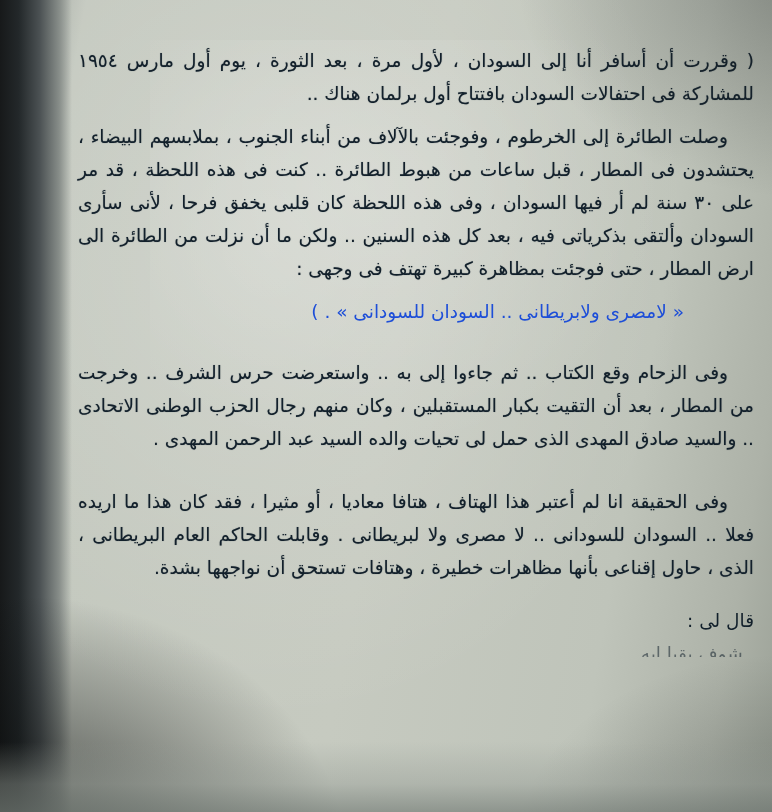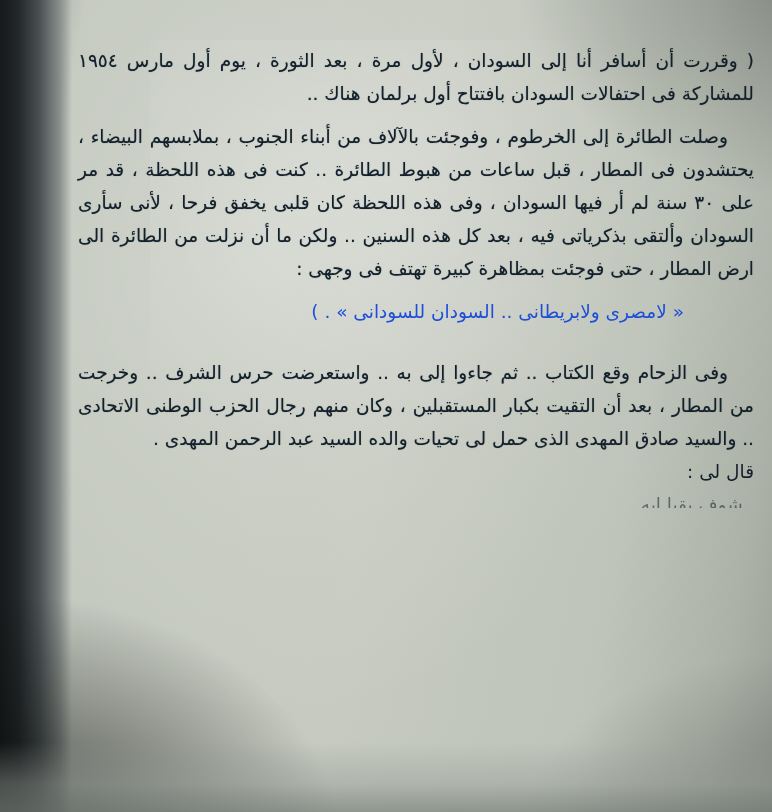--- a/index.html
+++ b/index.html
@@ -90,20 +90,21 @@
     color: #1d4ed8;
     font-size: 18.5px;
     line-height: 33px;
     padding-right: 70px;
   }
   .short-line {
     color: #12202b;
     font-size: 18.5px;
     line-height: 33px;
     text-align: right;
+    margin-top: 20px;
   }
   .cut-line {
     color: #16242f;
     font-size: 18.5px;
     line-height: 26px;
     text-align: right;
     opacity: 0.55;
     overflow: hidden;
     height: 16px;
     margin-top: 4px;
@@ -126,20 +127,21 @@
 
   <div class="text-area">
     <p class="para p-open">( وقررت أن أسافر أنا إلى السودان ، لأول مرة ، بعد الثورة ، يوم أول مارس ١٩٥٤ للمشاركة فى احتفالات السودان بافتتاح أول برلمان هناك ..</p>
 
     <p class="para indent gap-sm">وصلت الطائرة إلى الخرطوم ، وفوجئت بالآلاف من أبناء الجنوب ، بملابسهم البيضاء ، يحتشدون فى المطار ، قبل ساعات من هبوط الطائرة .. كنت فى هذه اللحظة ، قد مر على ٣٠ سنة لم أر فيها السودان ، وفى هذه اللحظة كان قلبى يخفق فرحا ، لأنى سأرى السودان وألتقى بذكرياتى فيه ، بعد كل هذه السنين .. ولكن ما أن نزلت من الطائرة الى ارض المطار ، حتى فوجئت بمظاهرة كبيرة تهتف فى وجهى :</p>
 
     <div class="quote-line gap-sm">« لامصرى ولابريطانى ..  السودان للسودانى » . )</div>
 
     <p class="para indent gap-lg">وفى الزحام وقع الكتاب .. ثم جاءوا إلى به .. واستعرضت حرس الشرف .. وخرجت من المطار ، بعد أن التقيت بكبار المستقبلين ، وكان منهم رجال الحزب الوطنى الاتحادى .. والسيد صادق المهدى الذى حمل لى تحيات والده السيد عبد الرحمن المهدى .</p>
 
+    <p class="para indent gap-md">وفى الحقيقة انا لم أعتبر هذا الهتاف ، هتافا معاديا ، أو مثيرا ، فقد كان هذا ما اريده فعلا .. السودان للسودانى .. لا مصرى ولا لبريطانى . وقابلت الحاكم العام البريطانى ، الذى ، حاول إقناعى بأنها مظاهرات خطيرة ، وهتافات تستحق أن نواجهها بشدة.</p>
 
     <div class="short-line">قال لى :</div>
 
     <div class="cut-line">ـ شوف بقيا ايه ..</div>
   </div>
 
   <div class="gutter"></div>
   <div class="vignette-bl"></div>
   <div class="vignette-tr"></div>
   <div class="vignette-br"></div>

